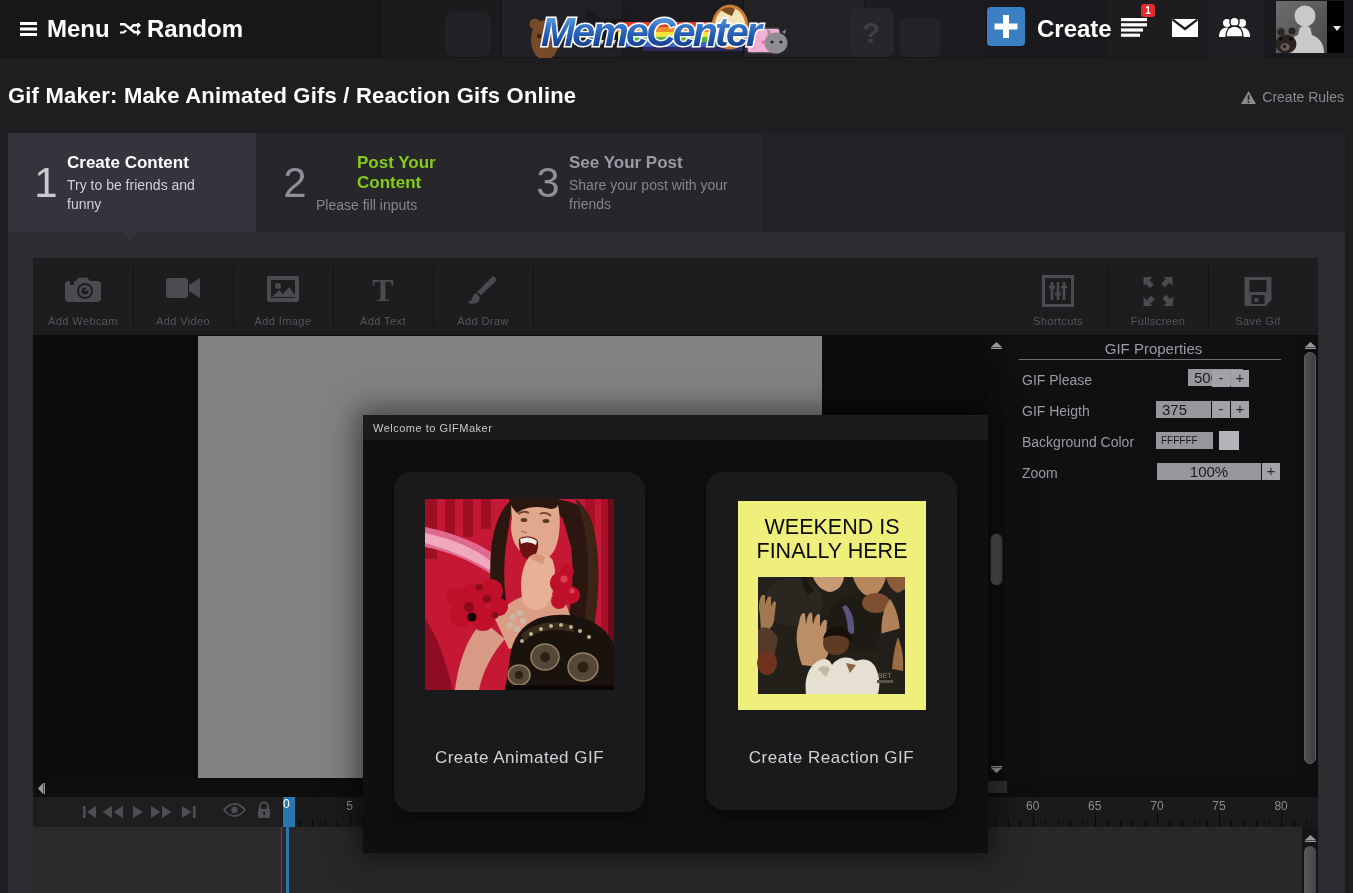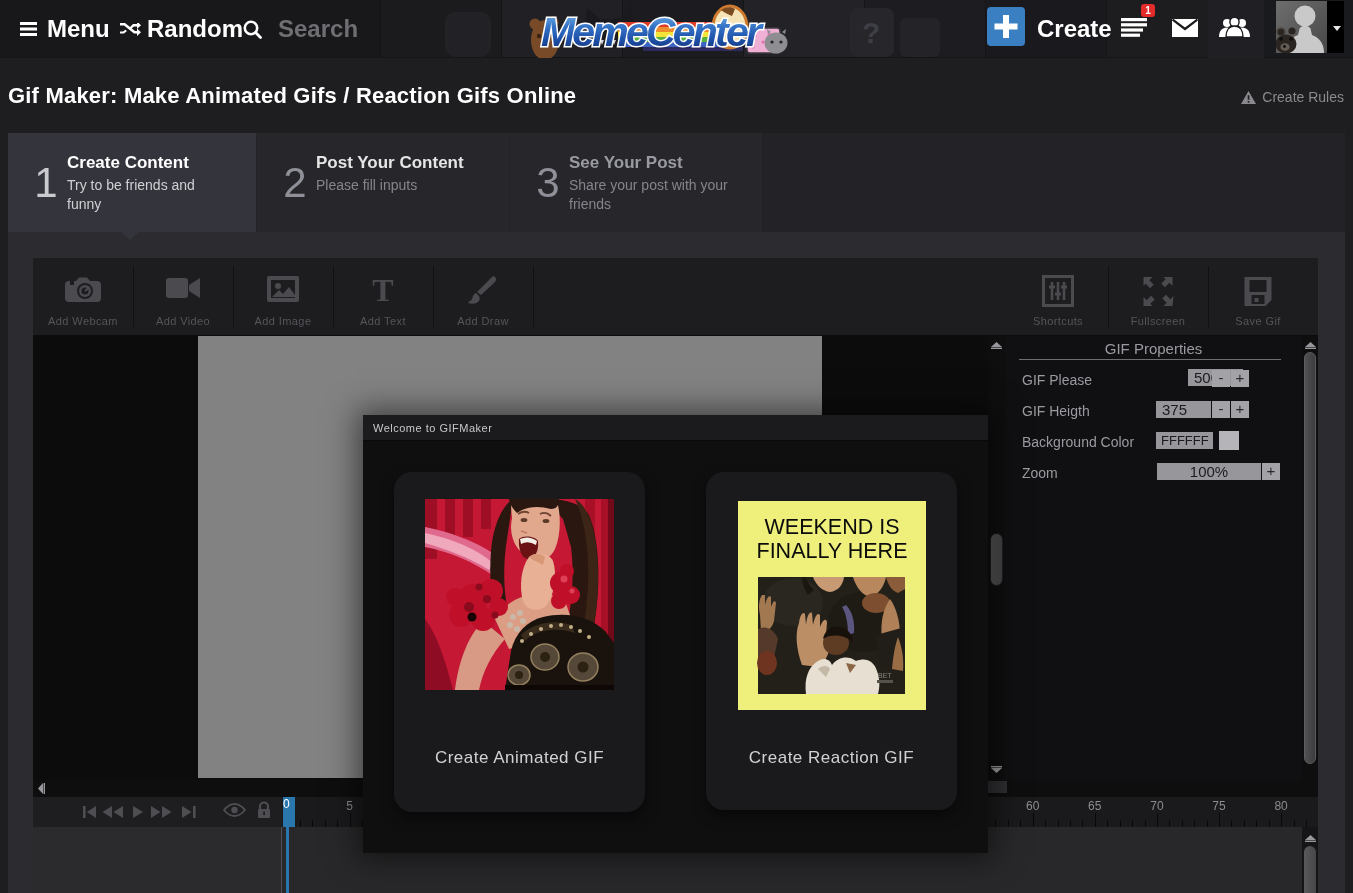--- a/index.html
+++ b/index.html
@@ -84,27 +84,20 @@
           <rect x="0" y="11" width="17" height="3" fill="#fff"></rect>
         </svg>
       Menu
     </div>
     <div class="navitem" style="left:120px;">
       <svg width="21" height="13" viewBox="0 0 21 13" style="margin-right:6px;">
           <path d="M0 2.5 h4 l10 8 h3 v2.5 l4-3.8 -4-3.8 v2.6 h-2 l-10-8 h-5 z" fill="#fff"></path>
           <path d="M0 10.5 h4 l3-2.4 -1.7-1.4 -2.3 1.8 h-3 z M9.5 4.4 l1.7 1.4 2.8-2.3 h3 v2.5 l4-3.8 -4-3.8 v2.6 h-4 z" fill="#fff"></path>
         </svg>
       Random
-    </div>
-    <div class="navitem" style="left:243px;">
-      <svg width="19" height="19" viewBox="0 0 19 19" style="margin-right:16px;">
-          <circle cx="8" cy="8" r="6.2" fill="none" stroke="#fff" stroke-width="2.6"></circle>
-          <line x1="12.6" y1="12.6" x2="17.5" y2="17.5" stroke="#fff" stroke-width="2.8" stroke-linecap="round"></line>
-        </svg>
-      <span style="color:#6e6e73;font-weight:bold;">Search</span>
     </div>
     <div id="logo" style="position:absolute;left:525px;top:0;width:270px;height:58px;">
       <svg width="270" height="58" viewBox="0 0 270 58">
         <defs>
           <linearGradient id="lg1" x1="0" y1="0" x2="0" y2="1">
             <stop offset="0" stop-color="#85c4f0"></stop>
             <stop offset="0.38" stop-color="#3573c6"></stop>
             <stop offset="0.68" stop-color="#1d4fa6"></stop>
             <stop offset="1" stop-color="#122a66"></stop>
           </linearGradient>
@@ -224,21 +217,21 @@
     <div class="step" style="left:0;width:248px;background:#34343d;">
       <div class="stepnum" style="color:#c9c9ce;">1</div>
       <div class="steptxt">
         <div class="steptitle" style="color:#fff;">Create Content</div>
         <div class="stepsub" style="color:#d0d0d4;">Try to be friends and funny</div>
       </div>
     </div>
     <div class="step" style="left:249px;width:252px;background:#26262b;">
       <div class="stepnum">2</div>
       <div class="steptxt">
-        <div class="steptitle" style="color:#e5e5e5;">Post Your Content</div>
+        <div class="steptitle" style="color:#84cc16;margin-left:41px;">Post Your Content</div>
         <div class="stepsub" style="color:#85858c;">Please fill inputs</div>
       </div>
     </div>
     <div class="step" style="left:502px;width:252px;background:#26262b;">
       <div class="stepnum">3</div>
       <div class="steptxt">
         <div class="steptitle" style="color:#9a9aa2;">See Your Post</div>
         <div class="stepsub" style="color:#85858c;">Share your post with your friends</div>
       </div>
     </div>
@@ -351,21 +344,21 @@
       <div id="propline"></div>
       <div class="plabel" style="top:36px;">GIF Please</div>
       <div class="pinput" style="left:151px;top:33px;width:55px;margin-left:32px;">500</div>
       <div class="pbtn" style="left:207px;top:34px;">-</div>
       <div class="pbtn" style="left:226px;top:34px;">+</div>
       <div class="plabel" style="top:67px;">GIF Heigth</div>
       <div class="pinput" style="left:151px;top:65px;width:55px;">375</div>
       <div class="pbtn" style="left:207px;top:65px;">-</div>
       <div class="pbtn" style="left:226px;top:65px;">+</div>
       <div class="plabel" style="top:98px;">Background Color</div>
-      <div class="pinput" style="left:151px;top:96px;width:57px;font-size:13px;padding-left:5px;">FFFFFF</div>
+      <div class="pinput" style="left:151px;top:96px;width:57px;font-size:10px;padding-left:5px;">FFFFFF</div>
       <div style="position:absolute;left:214px;top:95px;width:20px;height:19px;background:#b5b5b9;"></div>
       <div class="plabel" style="top:129px;">Zoom</div>
       <div class="pinput" style="left:152px;top:127px;width:104px;text-align:center;padding-left:0;">100%</div>
       <div class="pbtn" style="left:257px;top:127px;">+</div>
     </div>
     <div id="vscroll2" class="sb" style="left:1269px;top:78px;width:16px;height:461px;">
       <svg width="11" height="7" viewBox="0 0 11 7" style="position:absolute;left:3px;top:6px;">
           <path d="M5.5 0 L11 5 L0 5 Z" fill="#98989c"></path>
           <rect x="0" y="5.6" width="11" height="1.4" fill="#98989c"></rect>
         </svg>

